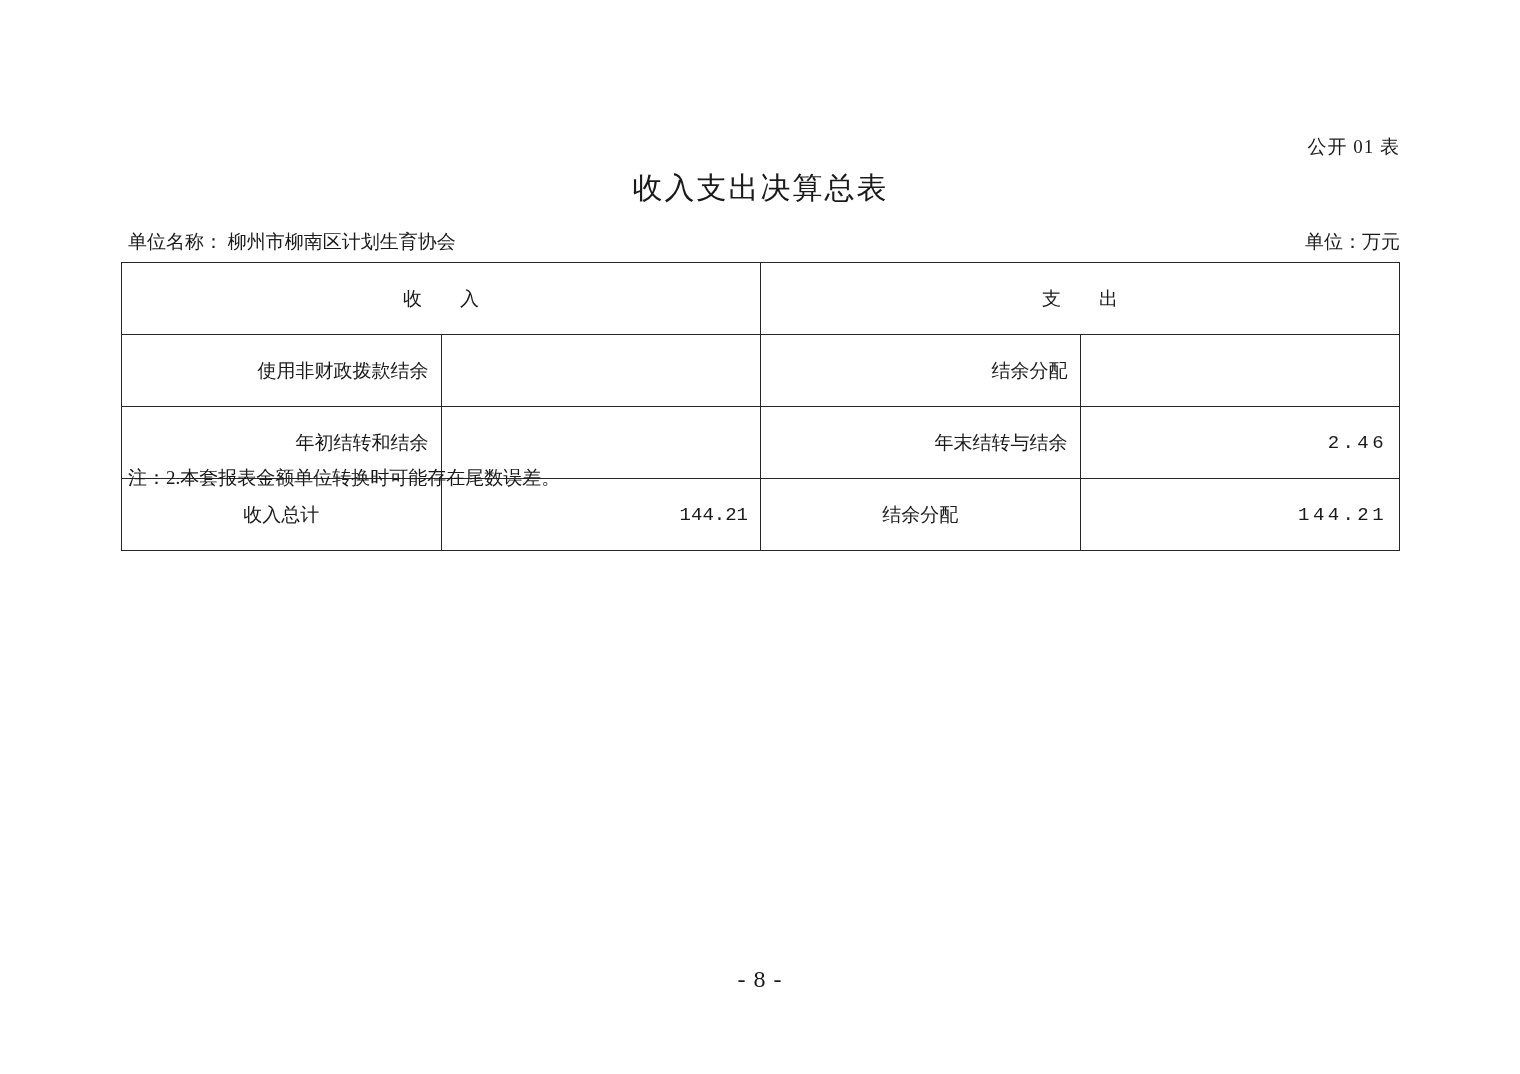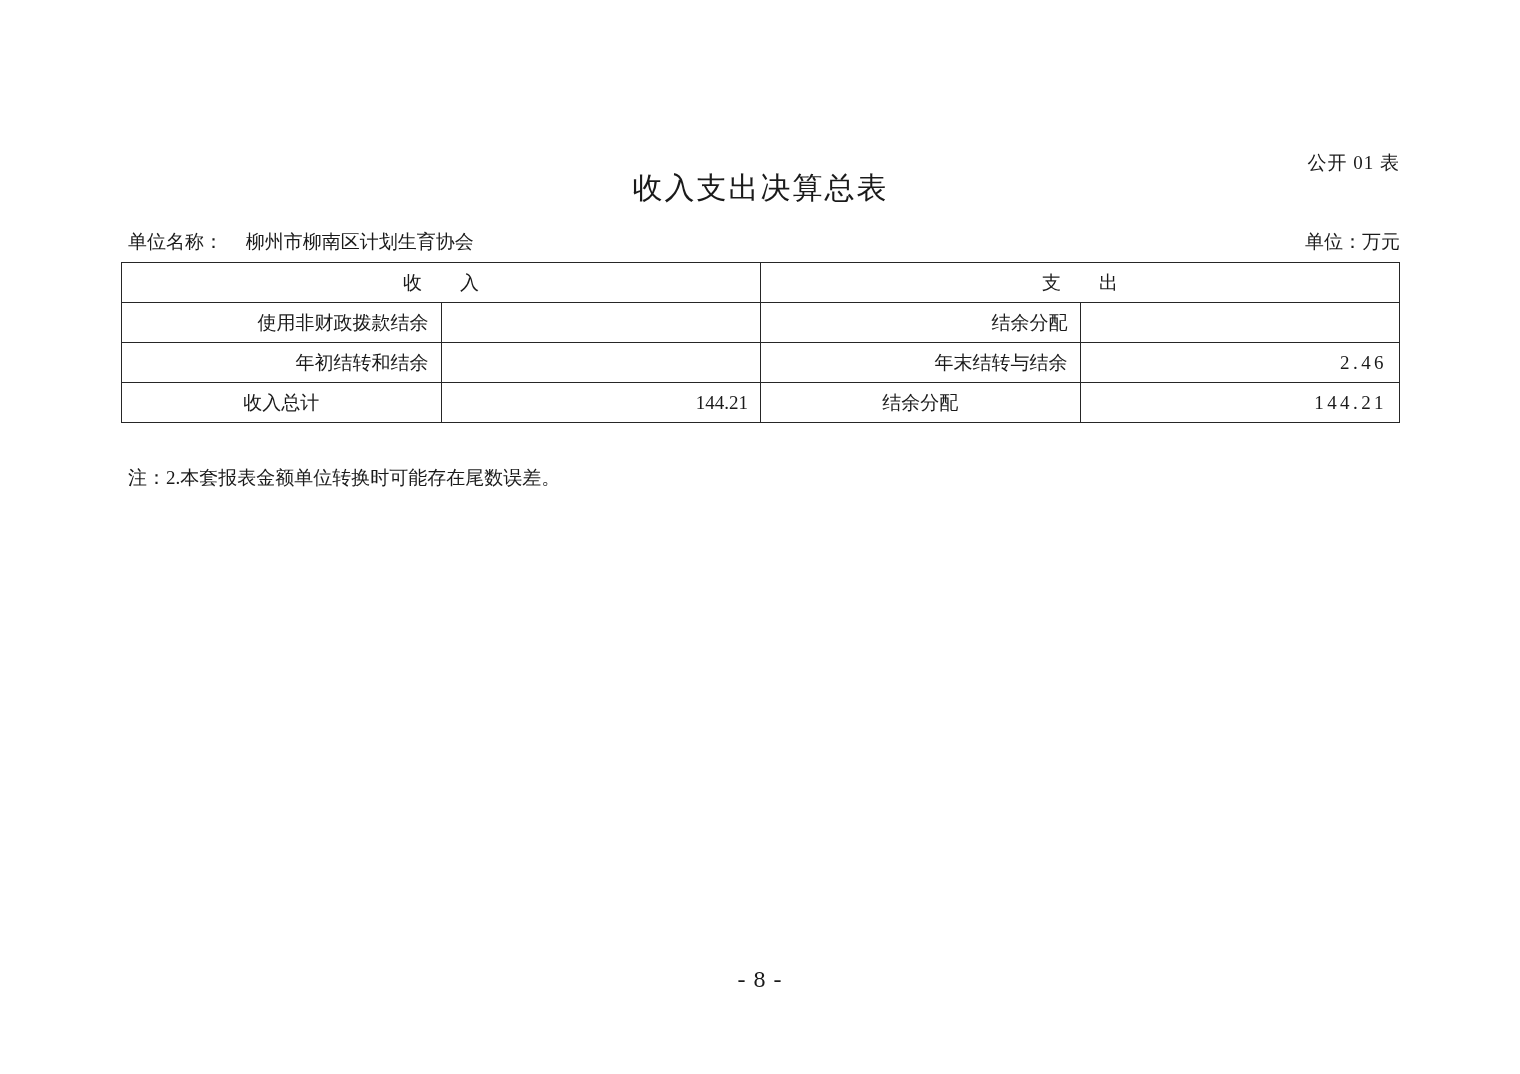--- a/index.html
+++ b/index.html
@@ -8,21 +8,21 @@
     width: 1520px;
     height: 1074px;
     margin: 0 auto;
     background: #ffffff;
     font-family: "Liberation Serif", "DejaVu Serif", serif;
     color: #1a1a1a;
     overflow: hidden;
   }
   .table-code {
     position: absolute;
-    top: 150px;
+    top: 134px;
     right: 120px;
     font-size: 19px;
     letter-spacing: 1px;
   }
   .doc-title {
     position: absolute;
     top: 168px;
     left: 121px;
     width: 1279px;
     text-align: center;
@@ -33,37 +33,38 @@
   .meta-row {
     position: absolute;
     top: 229px;
     left: 128px;
     width: 1272px;
     display: flex;
     justify-content: space-between;
     align-items: baseline;
     font-size: 19px;
   }
-  .unit-name-label { margin-right: 18px; }
+  .unit-name-label { }
   .summary-table {
     position: absolute;
     top: 262px;
     left: 121px;
     width: 1279px;
     border-collapse: collapse;
     table-layout: fixed;
     font-size: 19px;
   }
   .summary-table td, .summary-table th {
     border: 1.5px solid #262626;
     height: 39px;
-    padding: 0 12px;
+    padding: 16px 12px;
     font-weight: normal;
     overflow: hidden;
     white-space: nowrap;
+    font-family: Liberation Mono, monospace;
   }
   .cell-center { text-align: center; }
   .cell-left   { text-align: right; }
   .cell-right  { text-align: right; }
   .cell-bold   { font-weight: bold; }
   .num-spaced  { letter-spacing: 0.18em; }
   .notes {
     position: absolute;
     top: 463px;
     left: 128px;

